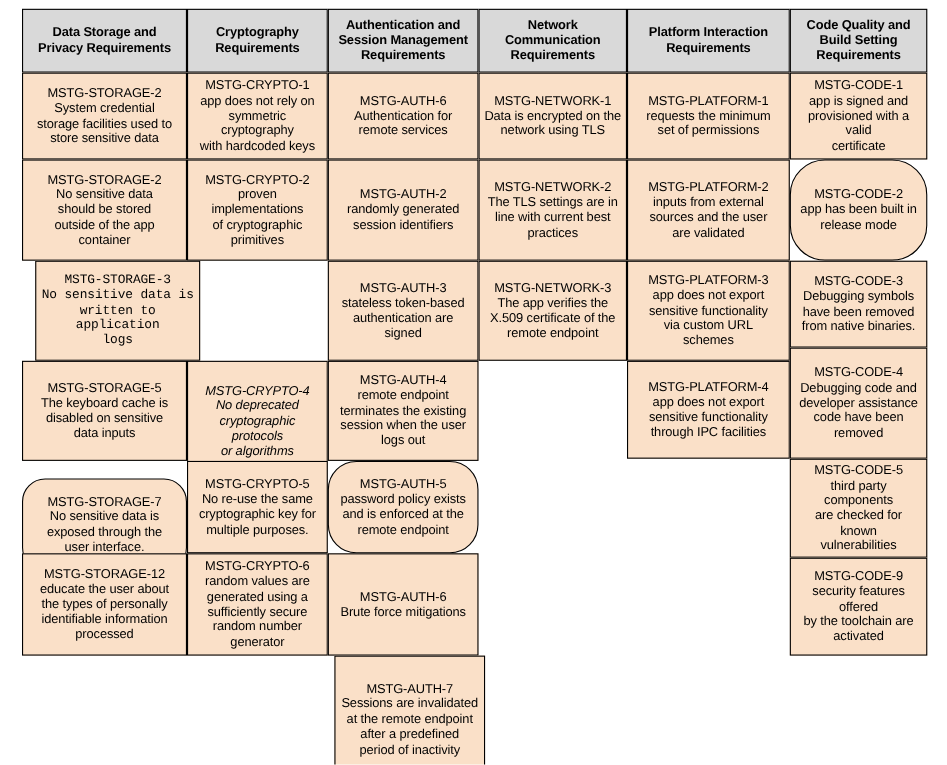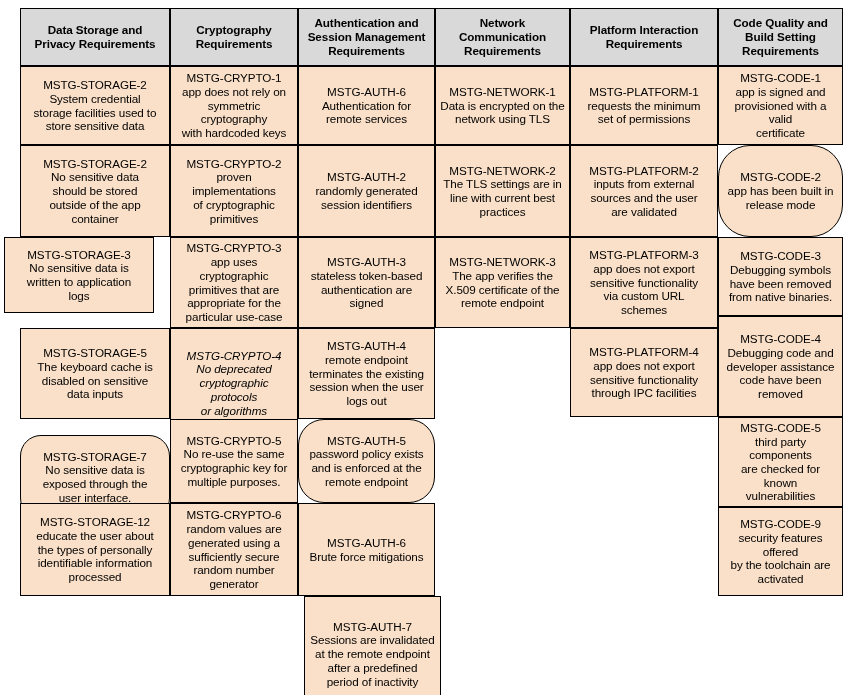--- a/index.html
+++ b/index.html
@@ -60,21 +60,21 @@
 storage facilities used to
 store sensitive data</span>
     </div>
     <div class="cell body" style="left: 20px; top: 145px; width: 150px; height: 92px;">
       <span class="txt">MSTG-STORAGE-2
 No sensitive data
 should be stored
 outside of the app
 container</span>
     </div>
-    <div class="cell body" style="left: 4px; top: 237px; width: 150px; height: 76px;">
+    <div class="cell body" style="left: 32px; top: 237px; width: 150px; height: 91px; font-family: Liberation Mono, monospace;">
       <span class="txt">MSTG-STORAGE-3
 No sensitive data is
 written to application
 logs</span>
     </div>
     <div class="cell body" style="left: 20px; top: 328px; width: 150px; height: 91px;">
       <span class="txt">MSTG-STORAGE-5
 The keyboard cache is
 disabled on sensitive
 data inputs</span>
@@ -100,27 +100,20 @@
       <span class="txt">MSTG-CRYPTO-1
 app does not rely on
 symmetric cryptography
 with hardcoded keys</span>
     </div>
     <div class="cell body" style="left: 170px; top: 145px; width: 128px; height: 92px;">
       <span class="txt">MSTG-CRYPTO-2
 proven implementations
 of cryptographic
 primitives</span>
-    </div>
-    <div class="cell body" style="left: 170px; top: 237px; width: 128px; height: 91px;">
-      <span class="txt">MSTG-CRYPTO-3
-app uses cryptographic
-primitives that are
-appropriate for the
-particular use-case</span>
     </div>
     <div class="cell body" style="left: 170px; top: 328px; width: 128px; height: 110px; font-style: italic;">
       <span class="txt">MSTG-CRYPTO-4
 No deprecated
 cryptographic protocols
 or algorithms</span>
     </div>
     <div class="cell body" style="left: 170px; top: 419px; width: 128px; height: 84px;">
       <span class="txt">MSTG-CRYPTO-5
 No re-use the same

